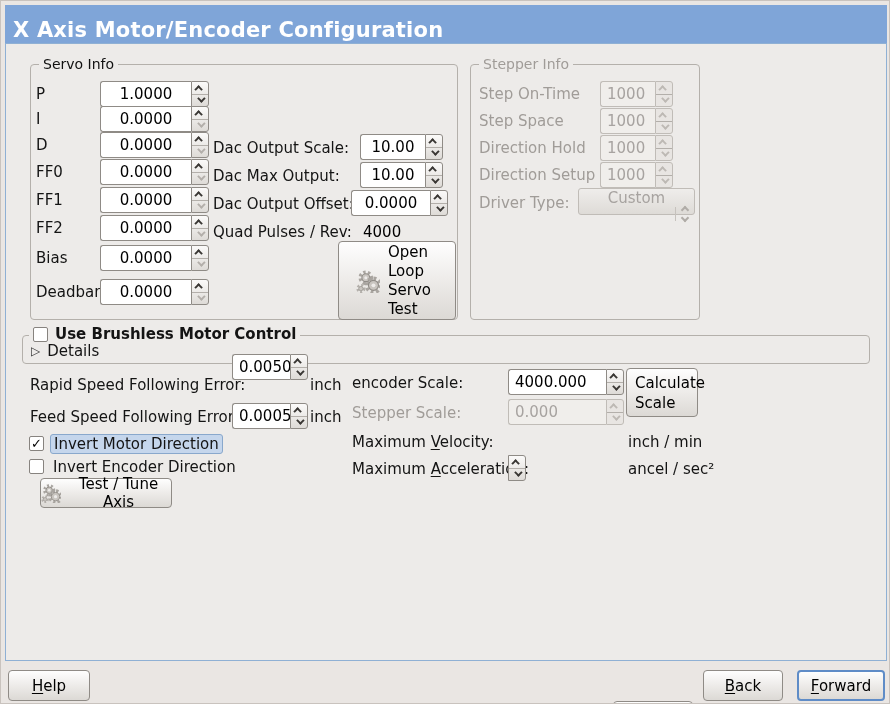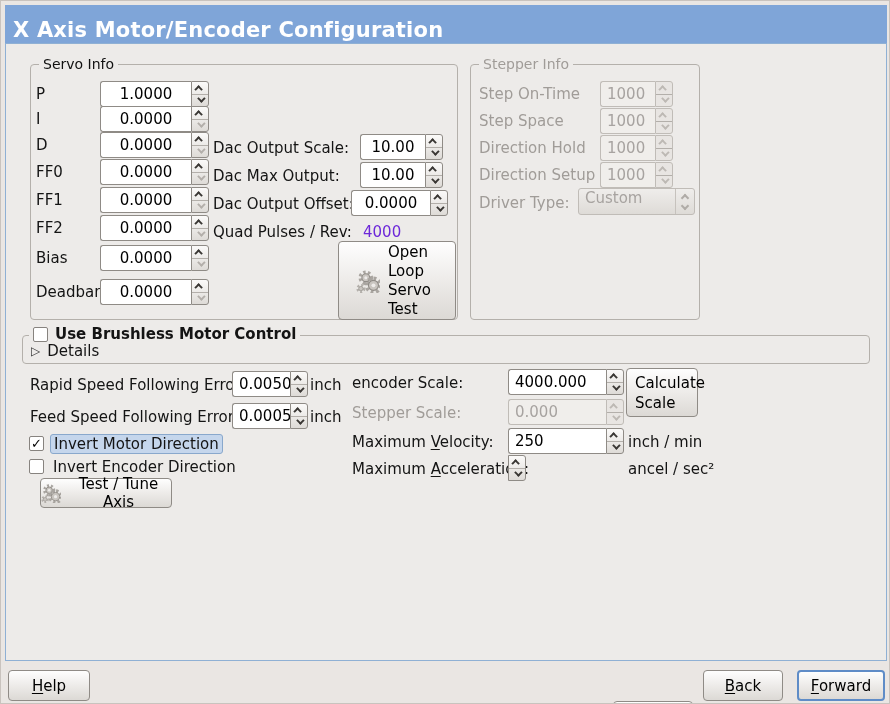--- a/index.html
+++ b/index.html
@@ -49,23 +49,23 @@
   .spin-up { border-bottom:1px solid #b3afaa; }
   .chv { width:6px; height:6px; border-left:2px solid #3a3734; border-top:2px solid #3a3734; }
   .spin-up .chv { transform:rotate(45deg) translateY(2px); }
   .spin-dn .chv { transform:rotate(225deg) translateY(2px); }
   .spinbox.min .spin-dn .chv { border-color:#b3afaa; }
   .spinbox.disabled .spin-entry { background:#f0eeeb; color:#a7a3a0; border-color:#c0bcb7; }
   .spinbox.disabled .spin-btns { background:#e8e5e2; border-color:#c0bcb7; }
   .spinbox.disabled .chv { border-color:#bdb9b4; }
 
   .combo {
-    position:absolute; display:flex; 
+    position:absolute; display:flex; align-items:center;
     background:linear-gradient(#efedeb,#dedbd7); border:1px solid #c0bcb7;
-    border-radius:3px; padding:0 6px; font-size:15px; color:#a7a3a0;
+    border-radius:3px; padding:0 6px; font-size:15px; color:#a7a3a0;flex-direction:column;
   }
   .combo .combo-arrows { margin-left:auto; display:flex; flex-direction:column; gap:2px;
     border-left:1px solid #c6c2bd; padding-left:6px; height:100%; justify-content:center; }
 
   .checkbox {
     position:absolute; width:15px; height:15px; background:#ffffff;
     border:1px solid #87837f; border-radius:2px;
     display:flex; align-items:center; justify-content:center;
     font-size:13px; font-weight:bold; color:#000;
   }
@@ -77,21 +77,21 @@
     border:1px solid #8f8b86; border-radius:4px;
     font-size:15px; color:#000; text-align:center;
   }
   .btn.focused { border:2px solid #5f8cc7; }
   .btn .gear { flex:0 0 auto; }
 
   .openloop-text { width:50px; text-align:left; line-height:19px; font-size:15px; }
   .calc-text { text-align:left; line-height:20px; font-size:15px; padding-left:2px; }
 
   .expander-tri { font-size:12px; color:#333; margin-right:7px; }
-  .plain-value { position:absolute; font-size:15px; color:#6d28d9; }
+  .plain-value { position:absolute; font-size:15px; color:#000000; }
 </style>
 </head>
 <body>
 
 <svg width="0" height="0" style="position:absolute">
   <defs>
     <g id="gears">
       <circle cx="9" cy="8" r="5.2" fill="none" stroke="#a9a5a0" stroke-width="3" stroke-dasharray="2.2 2.1"></circle>
       <circle cx="9" cy="8" r="3.6" fill="#c9c5c0" stroke="#8f8b86" stroke-width="1"></circle>
       <circle cx="9" cy="8" r="1.4" fill="#edebe9"></circle>
@@ -339,21 +339,21 @@
         <span class="checkbox" style="position:static;"></span>
         <span class="lbl bold" style="position:static;">Use Brushless Motor Control</span>
       </span>
       <span class="lbl" style="left:8px; top:6px; display:flex; align-items:center;">
         <span class="expander-tri">▷</span>
         <span>Details</span>
       </span>
     </div>
 
     <span class="lbl" style="left:24px; top:332px;">Rapid Speed Following Error:</span>
-    <div class="spinbox" style="left:226px; top:327px; width:76px;">
+    <div class="spinbox" style="left:226px; top:310px; width:76px;">
       <span class="spin-entry">0.0050</span>
       <span class="spin-btns">
           <span class="spin-up">
             <i class="chv"></i>
           </span>
           <span class="spin-dn">
             <i class="chv"></i>
           </span>
         </span>
     </div>
@@ -397,31 +397,20 @@
           <span class="spin-up">
             <i class="chv"></i>
           </span>
           <span class="spin-dn">
             <i class="chv"></i>
           </span>
         </span>
     </div>
 
     <span class="lbl" style="left:346px; top:389px;"><span>Maximum </span><span class="mn">V</span><span>elocity:</span></span>
-    <div class="spinbox" style="left:502px; top:384px; width:116px;">
-      <span class="spin-entry">250</span>
-      <span class="spin-btns">
-          <span class="spin-up">
-            <i class="chv"></i>
-          </span>
-          <span class="spin-dn">
-            <i class="chv"></i>
-          </span>
-        </span>
-    </div>
     <span class="lbl" style="left:622px; top:389px;">inch / min</span>
 
     <span class="lbl" style="left:346px; top:416px;"><span>Maximum </span><span class="mn">A</span><span>cceleration:</span></span>
     <div class="spinbox" style="left:502px; top:411px; width:116px;">
       <span class="spin-btns">
           <span class="spin-up">
             <i class="chv"></i>
           </span>
           <span class="spin-dn">
             <i class="chv"></i>

